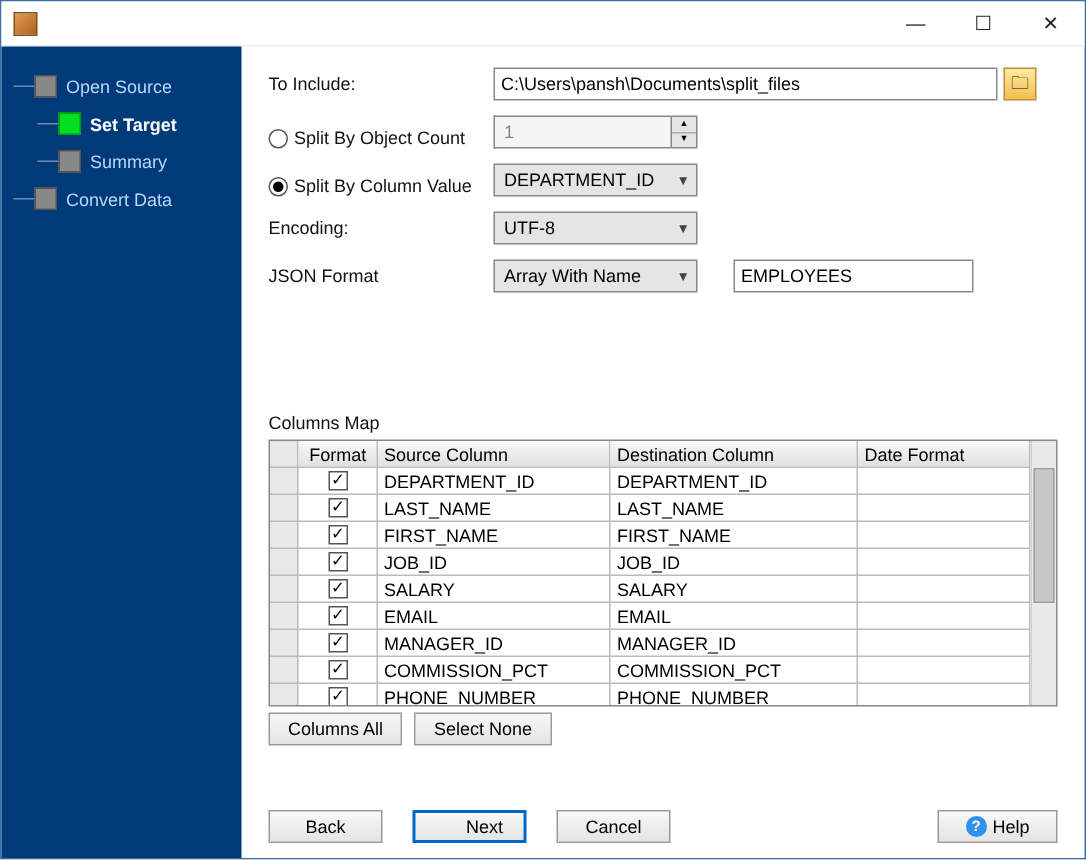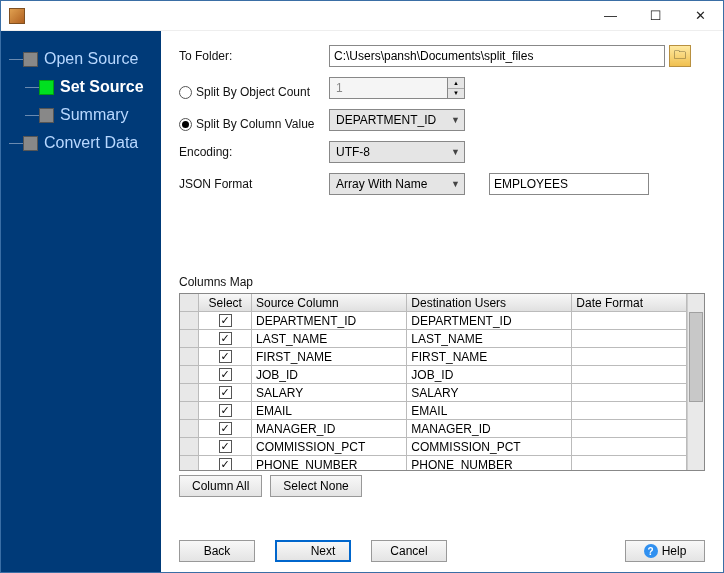--- a/index.html
+++ b/index.html
@@ -10,21 +10,21 @@
   .titlebar .spacer { flex: 1; }
   .titlebar-btn { width: 45px; height: 28px; display: flex; align-items: center; justify-content: center; font-family: inherit; font-size: 13px; color: #222; cursor: pointer; }
   .body { flex: 1; display: flex; min-height: 0; }
   .sidebar { width: 160px; background: #003a78; color: #c8dfff; padding-top: 14px; }
   .side-item { display: flex; align-items: center; padding: 5px 0 5px 8px; cursor: pointer; }
   .side-item .connector { width: 14px; height: 1px; border-top: 1px solid #6a8ab0; align-self: center; }
   .side-item .box { width: 15px; height: 15px; background: #888; border: 1px solid #555; margin-right: 6px; }
   .side-item.child { padding-left: 24px; }
   .side-item.active .box { background: #00e020; border-color: #00a010; }
   .side-item.active .lbl { color: #fff; font-weight: bold; }
-  .side-item .lbl { color: #b8d8ff; font-size: 16px; }
+  .side-item .lbl { color: #b8d8ff; font-size: 12px; }
   .content { flex: 1; padding: 14px 18px 10px 18px; display: flex; flex-direction: column; min-width:0; }
   .form-row { display: flex; align-items: center; margin-bottom: 10px; }
   .form-row .label { width: 150px; color: #111; }
   .form-row .field { display:flex; align-items:center; gap:4px;border-radius:10px; }
   input[type=text].txt { height: 22px; border: 1px solid #888; padding: 1px 4px; font-family: inherit; font-size: 12px; background:#fff; }
   .to-folder-input { width: 336px; }
   .browse-btn { width: 22px; height: 22px; border:1px solid #b89040; background:linear-gradient(#ffe9a0,#f0c050); display:flex; align-items:center; justify-content:center; cursor:pointer; }
   .radio-row { display:flex; align-items:flex-end; margin-bottom:10px; }
   .radio-row label { width:150px; display:flex; align-items:center; gap:4px; color:#111; cursor:pointer; }
   .radio { width:13px; height:13px; border:1px solid #555; border-radius:50%; background:#fff; display:inline-flex; align-items:center; justify-content:center; }
@@ -77,38 +77,38 @@
 
     <div class="sidebar">
       <div class="side-item">
         <div class="connector"></div>
           <div class="box"></div>
         <span class="lbl">Open Source</span>
       </div>
       <div class="side-item child active">
         <div class="connector"></div>
           <div class="box"></div>
-        <span class="lbl">Set Source</span>
+        <span class="lbl">Set Target</span>
       </div>
       <div class="side-item child">
         <div class="connector"></div>
           <div class="box"></div>
         <span class="lbl">Summary</span>
       </div>
       <div class="side-item">
         <div class="connector"></div>
           <div class="box"></div>
         <span class="lbl">Convert Data</span>
       </div>
     </div>
 
     <div class="content">
 
       <div class="form-row">
-        <div class="label">To Folder:</div>
+        <div class="label">To Include:</div>
         <div class="field">
           <input type="text" class="txt to-folder-input" value="C:\Users\pansh\Documents\split_files" style="">
           <div class="browse-btn">
             <span>🗀</span>
           </div>
         </div>
       </div>
 
       <div class="radio-row">
         <label>
@@ -151,23 +151,23 @@
         </div>
         <input type="text" class="txt name-input" value="EMPLOYEES" style="">
       </div>
 
       <div class="section-label">Columns Map</div>
 
       <div class="grid-wrap">
         <div class="grid">
           <div class="grid-head">
             <div class="rh"></div>
-            <div class="gh col-inc">Select</div>
+            <div class="gh col-inc">Format</div>
             <div class="gh col-src">Source Column</div>
-            <div class="gh col-dst">Destination Users</div>
+            <div class="gh col-dst">Destination Column</div>
             <div class="gh col-fmt">Date Format</div>
           </div>
           <div class="grid-body" id="grid-body">
               <div class="grid-row">
                 <div class="rh"></div>
                 <div class="gc col-inc">
                   <span class="chk checked"></span>
                 </div>
                 <div class="gc col-src">DEPARTMENT_ID</div>
                 <div class="gc col-dst">DEPARTMENT_ID</div>
@@ -246,21 +246,21 @@
                 <div class="gc col-fmt"></div>
               </div>
             </div>
         </div>
         <div class="grid-scroll">
           <div class="thumb"></div>
         </div>
       </div>
 
       <div class="sel-btns">
-        <button class="btn">Column All</button>
+        <button class="btn">Columns All</button>
         <button class="btn">Select None</button>
       </div>
 
       <div class="nav-row">
         <button class="btn" style="min-width:76px">Back</button>
         <button class="btn primary" style="min-width:76px">Next</button>
         <button class="btn" style="min-width:76px">Cancel</button>
         <div class="grow"></div>
         <button class="btn">
           <span class="help-icon">?</span>

